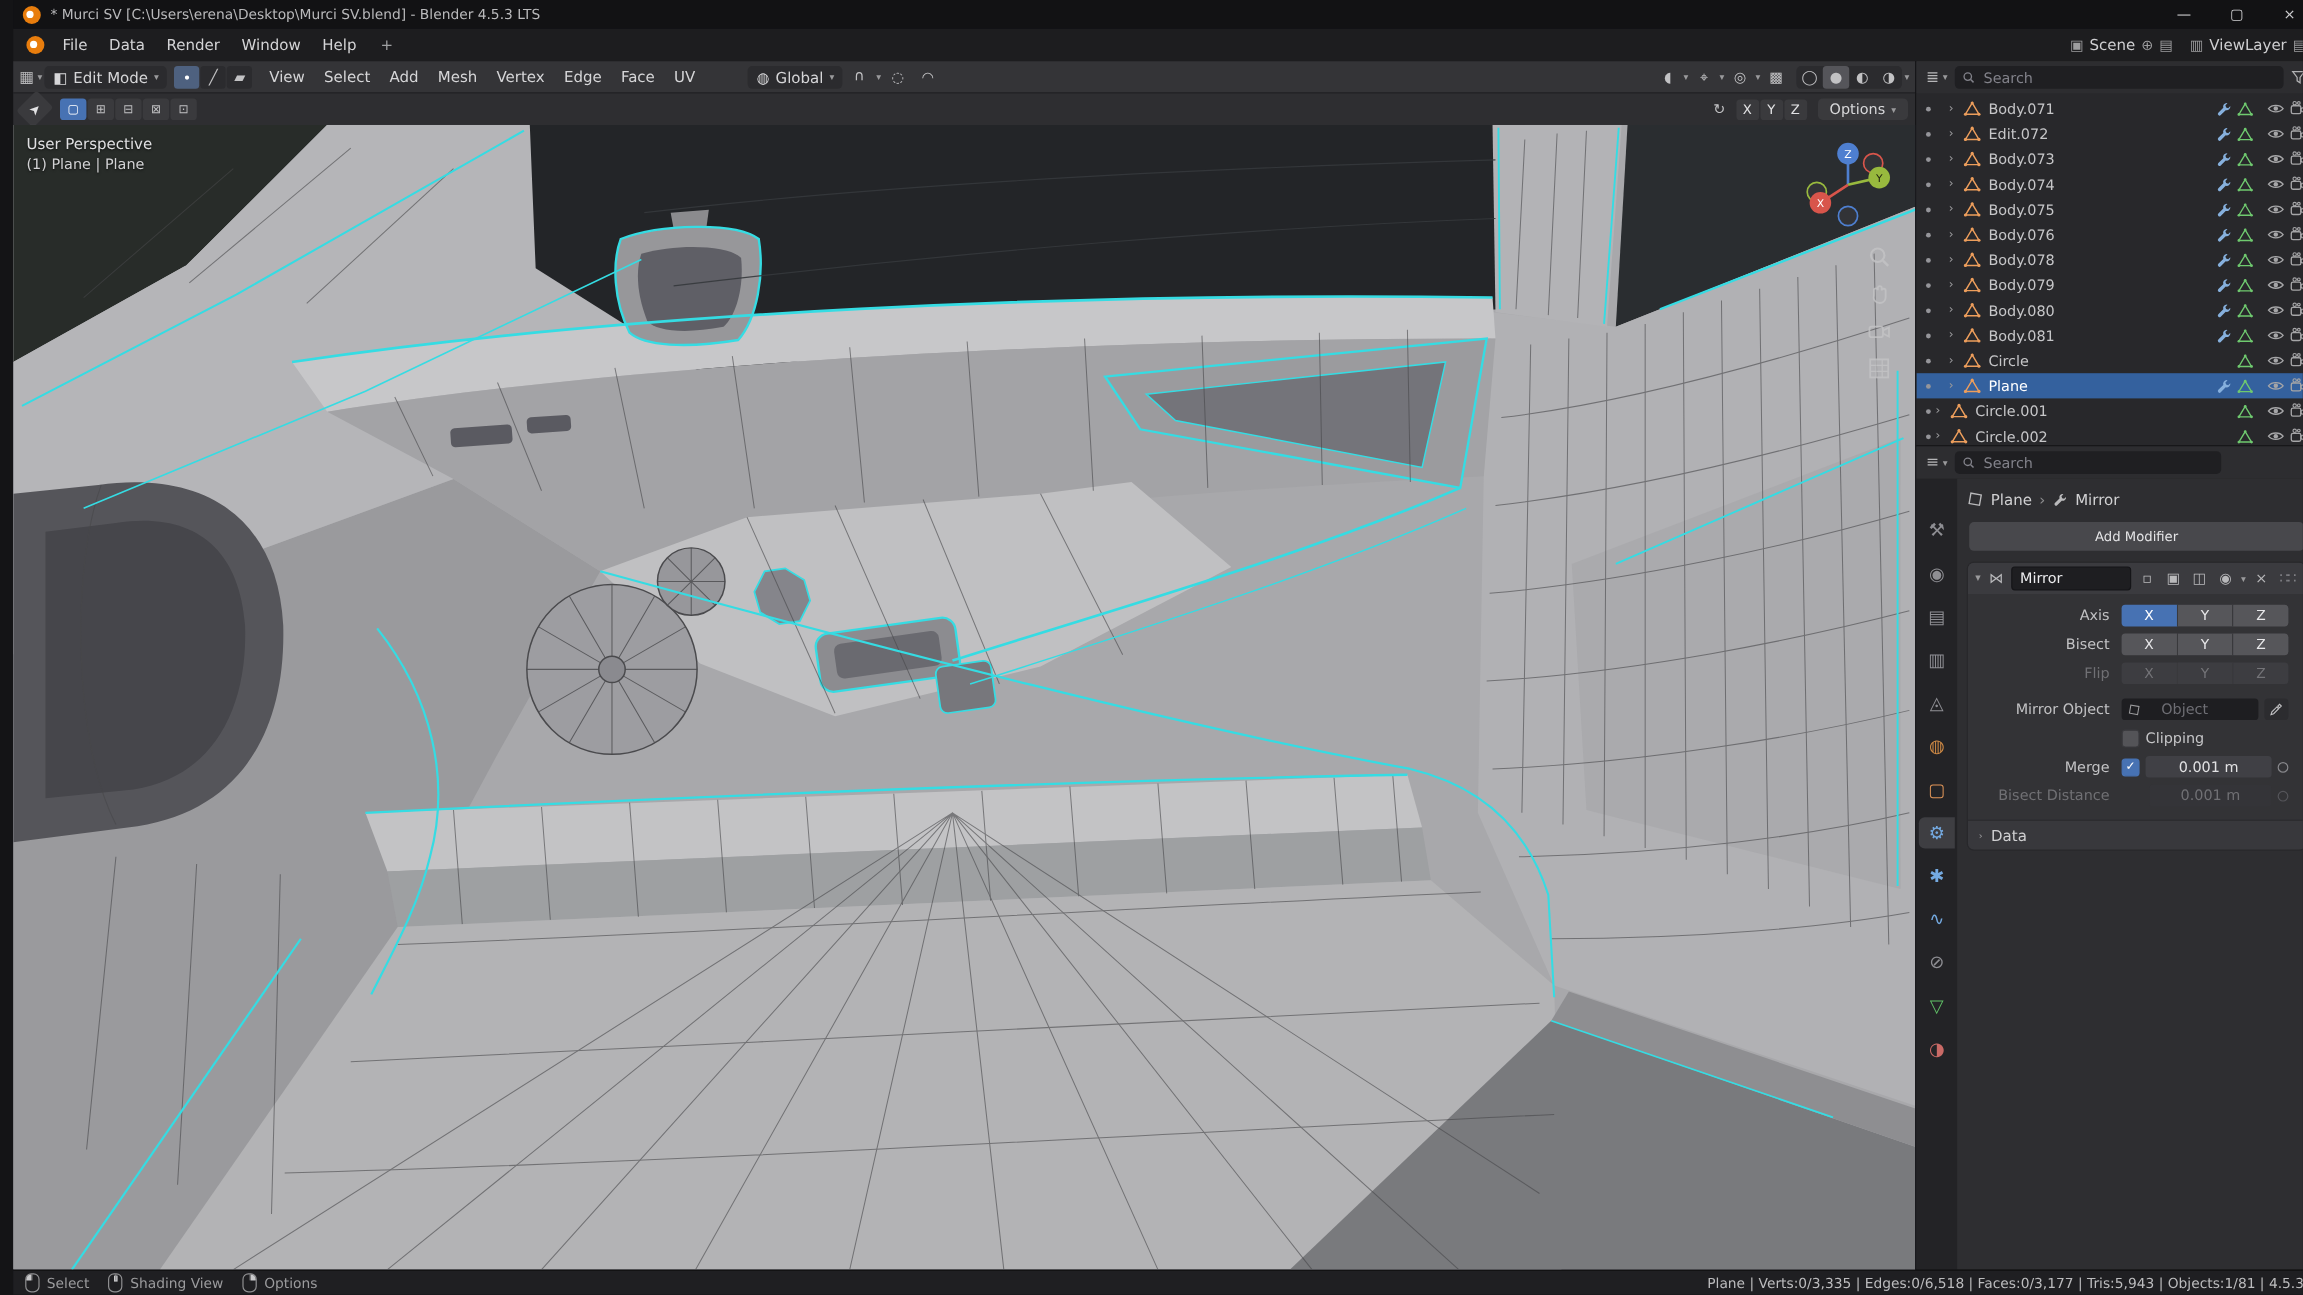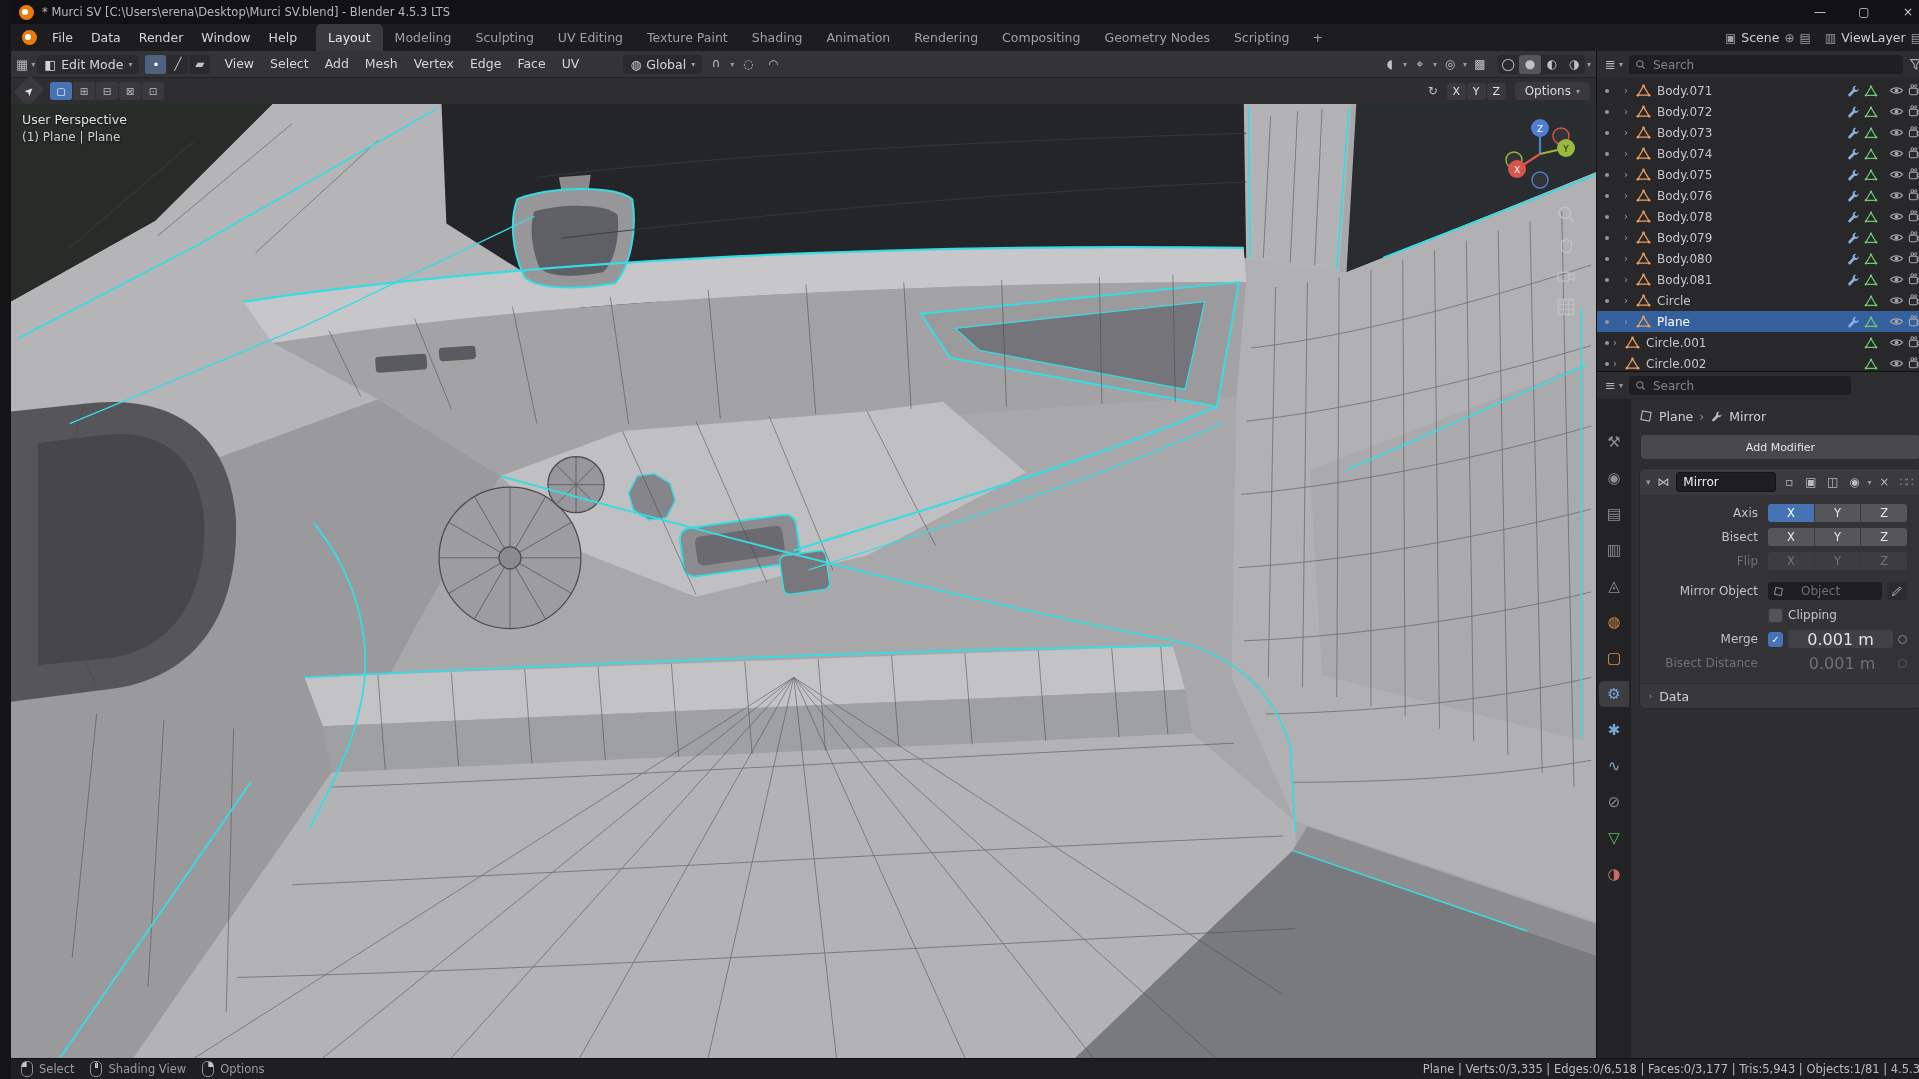--- a/index.html
+++ b/index.html
@@ -100,21 +100,21 @@
   .seg:first-child{border-radius:3px 0 0 3px;}
   .seg:last-child{border-radius:0 3px 3px 0;border-right:0;}
   .seg.active{background:#4772b3;color:#fff;}
   .mrow.disabled .mlabel{color:#707074;}
   .mrow.disabled .seg{background:#3d3d41;color:#747478;}
   .objfield{flex:1;height:18px;background:#1e1e21;border-radius:3px;display:flex;align-items:center;gap:17px;padding:0 5px;min-width:0;}
   .objfield .ph{color:#6e6e74;font-size:12px;flex:1;}
   .sqbtn{width:20px;height:18px;background:#2c2c2f;border-radius:3px;display:flex;align-items:center;justify-content:center;flex:0 0 auto;}
   .cb{width:13px;height:13px;border-radius:3px;background:#545458;border:1px solid #3a3a3e;flex:0 0 auto;display:flex;align-items:center;justify-content:center;font-size:10px;color:#fff;}
   .cb.checked{background:#4772b3;border-color:#4772b3;}
-  .numfield{flex:1;height:18px;background:#404045;border-radius:3px;display:flex;align-items:center;justify-content:center;color:#e2e2e4;font-size:16px;}
+  .numfield{flex:1;height:18px;background:#404045;border-radius:3px;display:flex;align-items:center;justify-content:center;color:#e2e2e4;font-size:12px;}
   .mrow.disabled .numfield{background:#343438;color:#707074;}
   .animdot{width:7px;height:7px;border-radius:50%;border:1.4px solid #86868a;flex:0 0 auto;}
   .mrow.disabled .animdot{border-color:#55555a;}
   .data-sub{height:24px;background:#38383c;border-top:1px solid #2a2a2d;display:flex;align-items:center;gap:7px;padding:0 9px;color:#cfcfd1;font-size:12.5px;}
   
   .statusbar{height:20px;background:#1f1f22;border-top:1px solid #0f0f11;display:flex;align-items:center;padding:0 10px;gap:18px;flex:0 0 auto;font-size:11.5px;color:#9b9b9d;}
   .hints{display:flex;gap:16px;list-style:none;margin:0;padding:0;}
   .hints li{display:flex;align-items:center;gap:6px;}
   .mouse{width:10px;height:14px;border:1px solid #8f8f91;border-radius:5px;position:relative;flex:0 0 auto;}
   .mouse::after{content:"";position:absolute;left:4.4px;top:0;width:1px;height:5px;background:#8f8f91;}
@@ -142,34 +142,20 @@
     <span class="mlogo">
         <span class="blogo"></span>
       </span>
     <ul class="menus">
 
     <li>File</li>
         <li>Data</li>
         <li>Render</li>
         <li>Window</li>
         <li>Help</li>
-      </ul>
-    <ul class="workspaces">
-
-    <li class="active">Layout</li>
-        <li>Modeling</li>
-        <li>Sculpting</li>
-        <li>UV Editing</li>
-        <li>Texture Paint</li>
-        <li>Shading</li>
-        <li>Animation</li>
-        <li>Rendering</li>
-        <li>Compositing</li>
-        <li>Geometry Nodes</li>
-        <li>Scripting</li>
       </ul>
     <span class="ws-add">+</span>
     <div class="topbar-right">
       <div class="tb-sel">
         <span class="tb-ic">▣</span>
         <span>Scene</span>
         <span class="tb-ic">⊕</span>
         <span class="tb-ic">▤</span>
       </div>
       <div class="tb-sel">
@@ -431,21 +417,21 @@
           </div>
             <div class="ol-row body">
             <span class="dot"></span>
             <span class="chev">›</span>
             <svg width="15" height="15" viewBox="0 0 16 16">
                 <path d="M8 3 L14 13 H2 Z" fill="none" stroke="#ed9e5c" stroke-width="1.3"></path>
                 <circle cx="8" cy="3" r="1.4" fill="#ed9e5c"></circle>
                 <circle cx="14" cy="13" r="1.4" fill="#ed9e5c"></circle>
                 <circle cx="2" cy="13" r="1.4" fill="#ed9e5c"></circle>
               </svg>
-            <span class="lbl">Body.072</span>
+            <span class="lbl">Edit.072</span>
             <span class="sp"></span>
             <svg class="wrench" width="14" height="14" viewBox="0 0 16 16">
                 <path d="M11 2 a3.5 3.5 0 0 0 -3.3 4.6 L3 11.3 a1.6 1.6 0 1 0 2.3 2.3 L10 8.9 A3.5 3.5 0 0 0 14.4 5 l-2 2 -2 -.7 -.7 -2 2 -2 A3.5 3.5 0 0 0 11 2 Z" fill="#86b0dd"></path>
               </svg>
             <svg width="14" height="14" viewBox="0 0 16 16">
                 <path d="M8 3 L14 13 H2 Z" fill="none" stroke="#6fc96f" stroke-width="1.3"></path>
                 <circle cx="8" cy="3" r="1.3" fill="#6fc96f"></circle>
                 <circle cx="14" cy="13" r="1.3" fill="#6fc96f"></circle>
                 <circle cx="2" cy="13" r="1.3" fill="#6fc96f"></circle>
               </svg>

